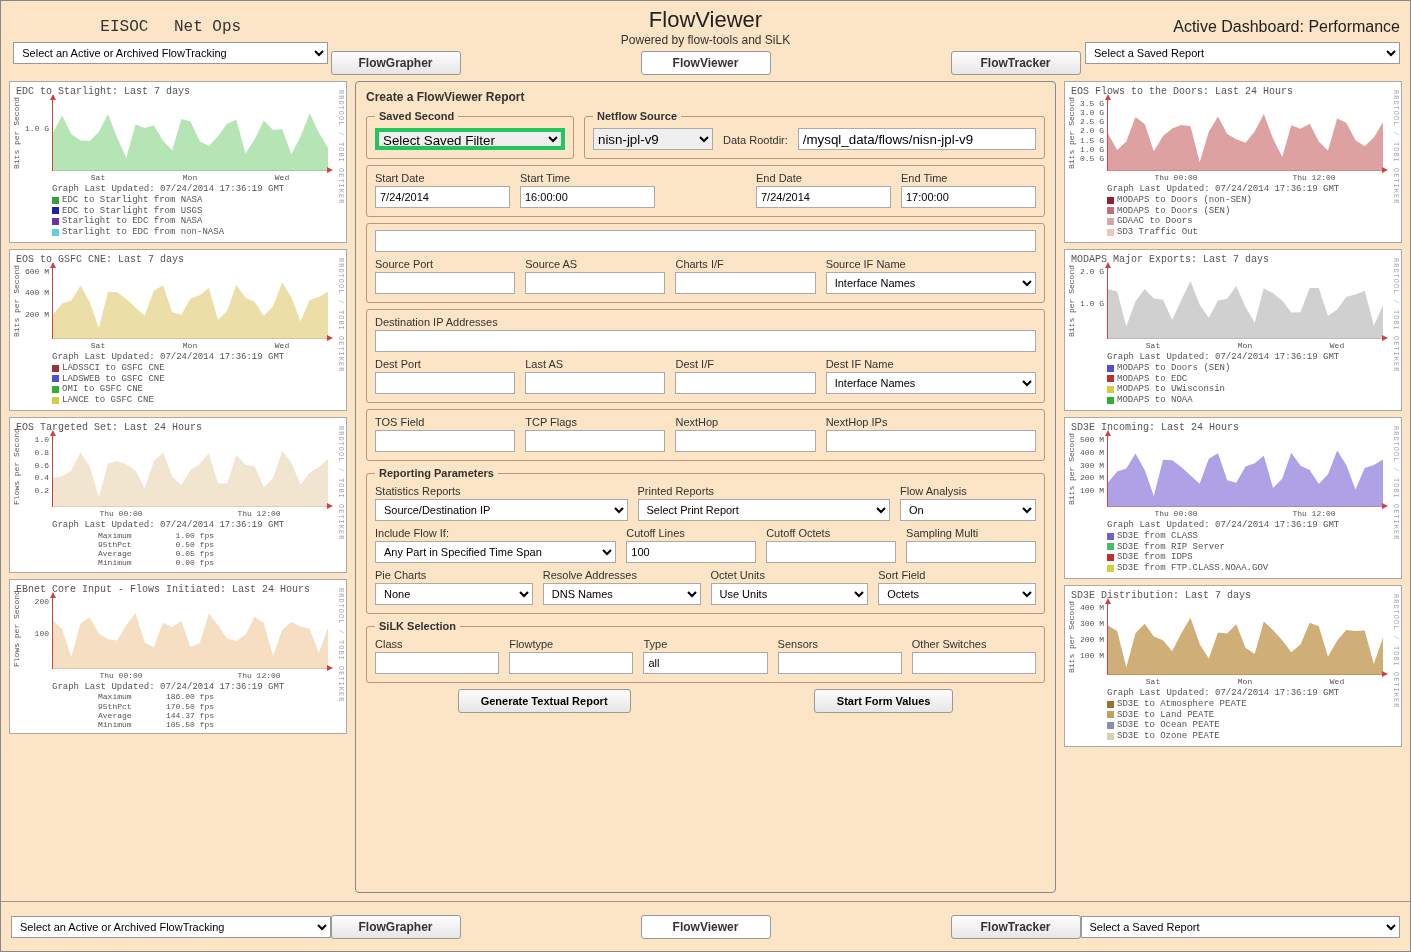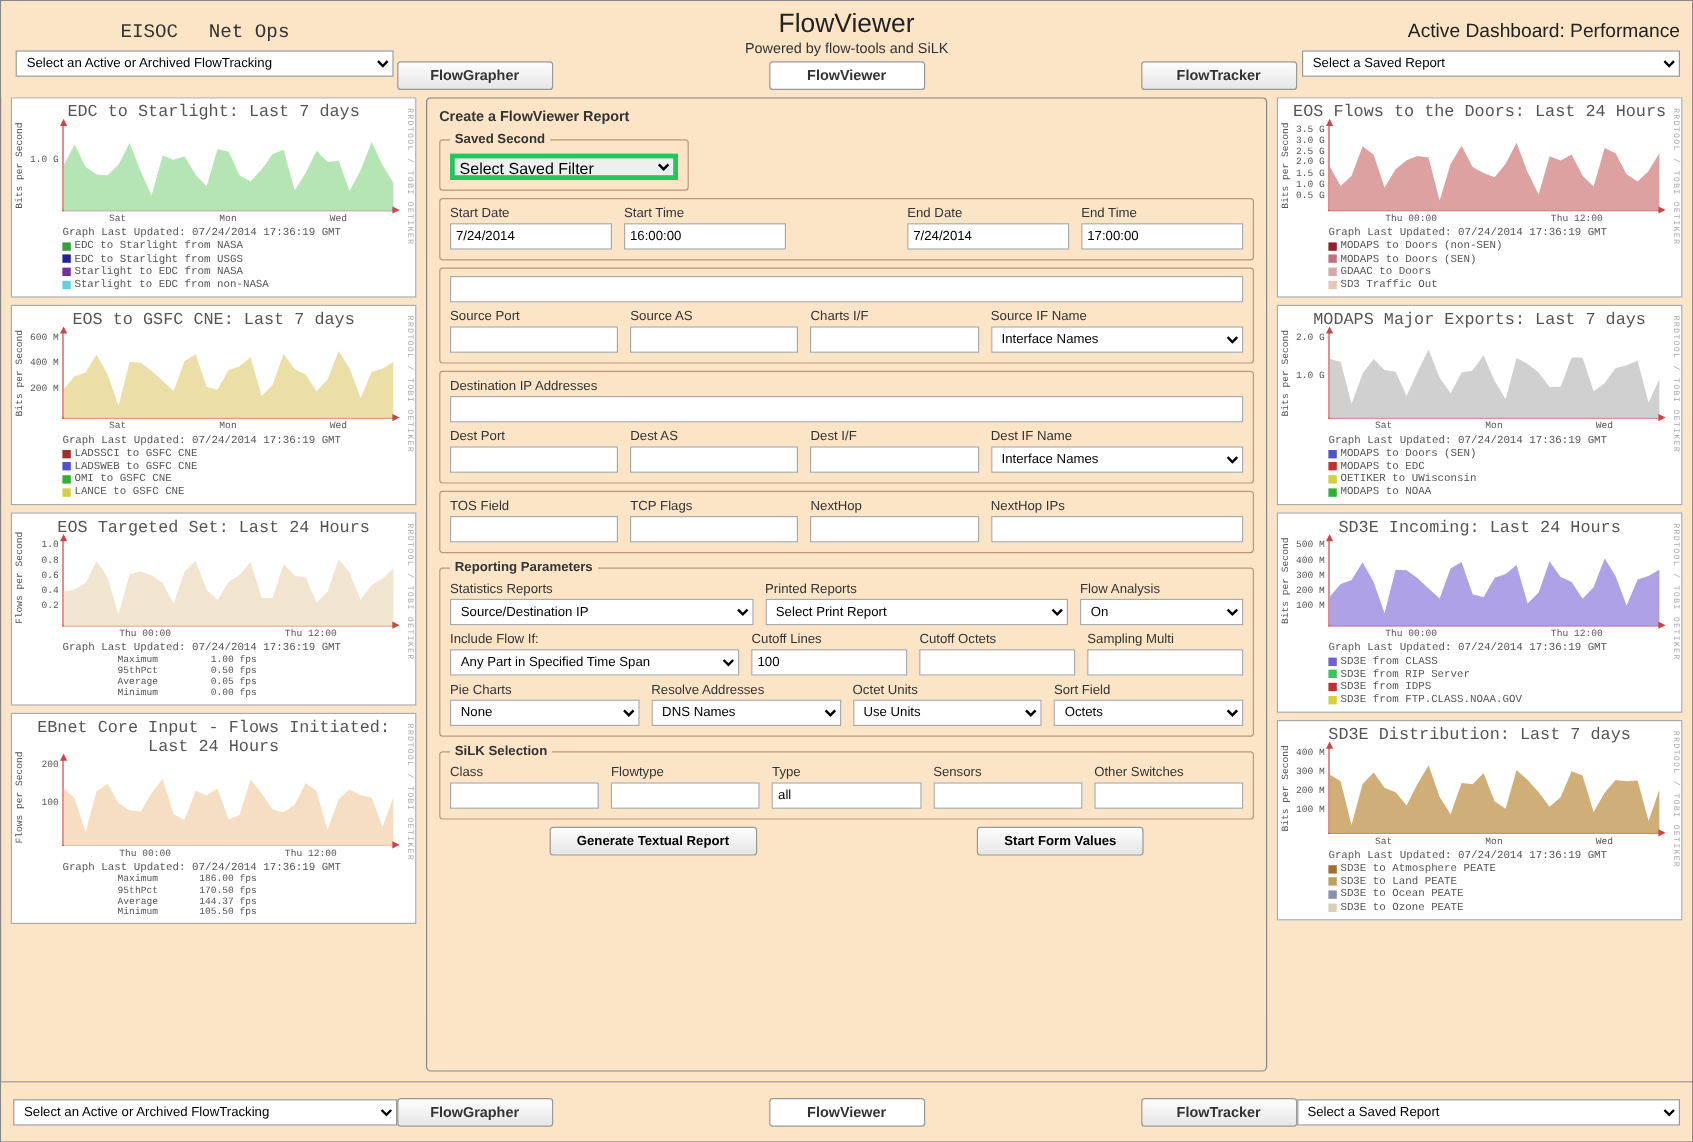--- a/index.html
+++ b/index.html
@@ -53,21 +53,21 @@
 .sidebar { width: 338px; display: flex; flex-direction: column; gap: 6px; }
 .mini-chart {
   background: #fff;
   border: 1px solid #aaa;
   padding: 4px 6px;
   position: relative;
   font-family: "Courier New", monospace;
   font-size: 9px;
   color: #555;
 }
-.mini-chart .ct { text-align: center; font-size: 14px; color: #555; margin-bottom: 2px; }
+.mini-chart .ct { font-size: 10px; color: #555; margin-bottom: 2px; }
 .mini-chart .plot {
   height: 72px;
   position: relative;
   margin-left: 36px;
   margin-right: 12px;
   border-left: 1px solid #c44;
   border-bottom: 1px solid #c44;
 }
 .mini-chart .plot::before, .mini-chart .plot::after {
   content: ''; position: absolute; width: 0; height: 0;
@@ -322,20 +322,30 @@
     <div class="center-panel">
       <div class="panel-title">Create a FlowViewer Report</div>
 
       <div class="form-row">
         <fieldset style="flex:0 0 208px">
           <legend>Saved Second</legend>
           <select style="width:100%;height:22px;border:4px solid #22c55e;">
             <option>Select Saved Filter</option>
           </select>
         </fieldset>
+        <fieldset style="flex:1">
+          <legend>Netflow Source</legend>
+          <div class="form-row">
+            <select style="flex:0 0 120px;height:22px;border:1px solid #aaa;">
+              <option>nisn-jpl-v9</option>
+            </select>
+            <span class="inline-label">Data Rootdir:</span>
+            <input style="flex: 1 1 0%; height: 22px; border: 1px solid rgb(170, 170, 170); padding: 3px 4px;" value="/mysql_data/flows/nisn-jpl-v9">
+          </div>
+        </fieldset>
       </div>
 
       <fieldset>
         <div class="form-row">
           <div class="form-col">
               <label>Start Date</label>
               <input value="7/24/2014" style="">
             </div>
           <div class="form-col">
               <label>Start Time</label>
@@ -385,21 +395,21 @@
               <label>Destination IP Addresses</label>
               <input style="">
             </div>
           </div>
         <div class="form-row" style="margin-top:6px">
           <div class="form-col">
               <label>Dest Port</label>
               <input style="">
             </div>
           <div class="form-col">
-              <label>Dest AS</label>
+              <label>Last AS</label>
               <input style="">
             </div>
           <div class="form-col">
               <label>Dest I/F</label>
               <input style="">
             </div>
           <div class="form-col" style="flex:1.5">
               <label>Dest IF Name</label>
               <select><option>Interface Names</option></select>
             </div>
@@ -579,21 +589,21 @@
       <div class="leg">
               <span class="sw" style="background:#5050d0"></span>
               <span>MODAPS to Doors (SEN)</span>
             </div>
             <div class="leg">
               <span class="sw" style="background:#c03030"></span>
               <span>MODAPS to EDC</span>
             </div>
             <div class="leg">
               <span class="sw" style="background:#d0d040"></span>
-              <span>OETIKER to UWisconsin</span>
+              <span>MODAPS to UWisconsin</span>
             </div>
             <div class="leg">
               <span class="sw" style="background:#30b030"></span>
               <span>MODAPS to NOAA</span>
             </div>
     </div>
   </div>
         <div class="mini-chart">
     <div class="ct">SD3E Incoming: Last 24 Hours</div>
     <div class="side-label">RRDTOOL / TOBI OETIKER</div>

